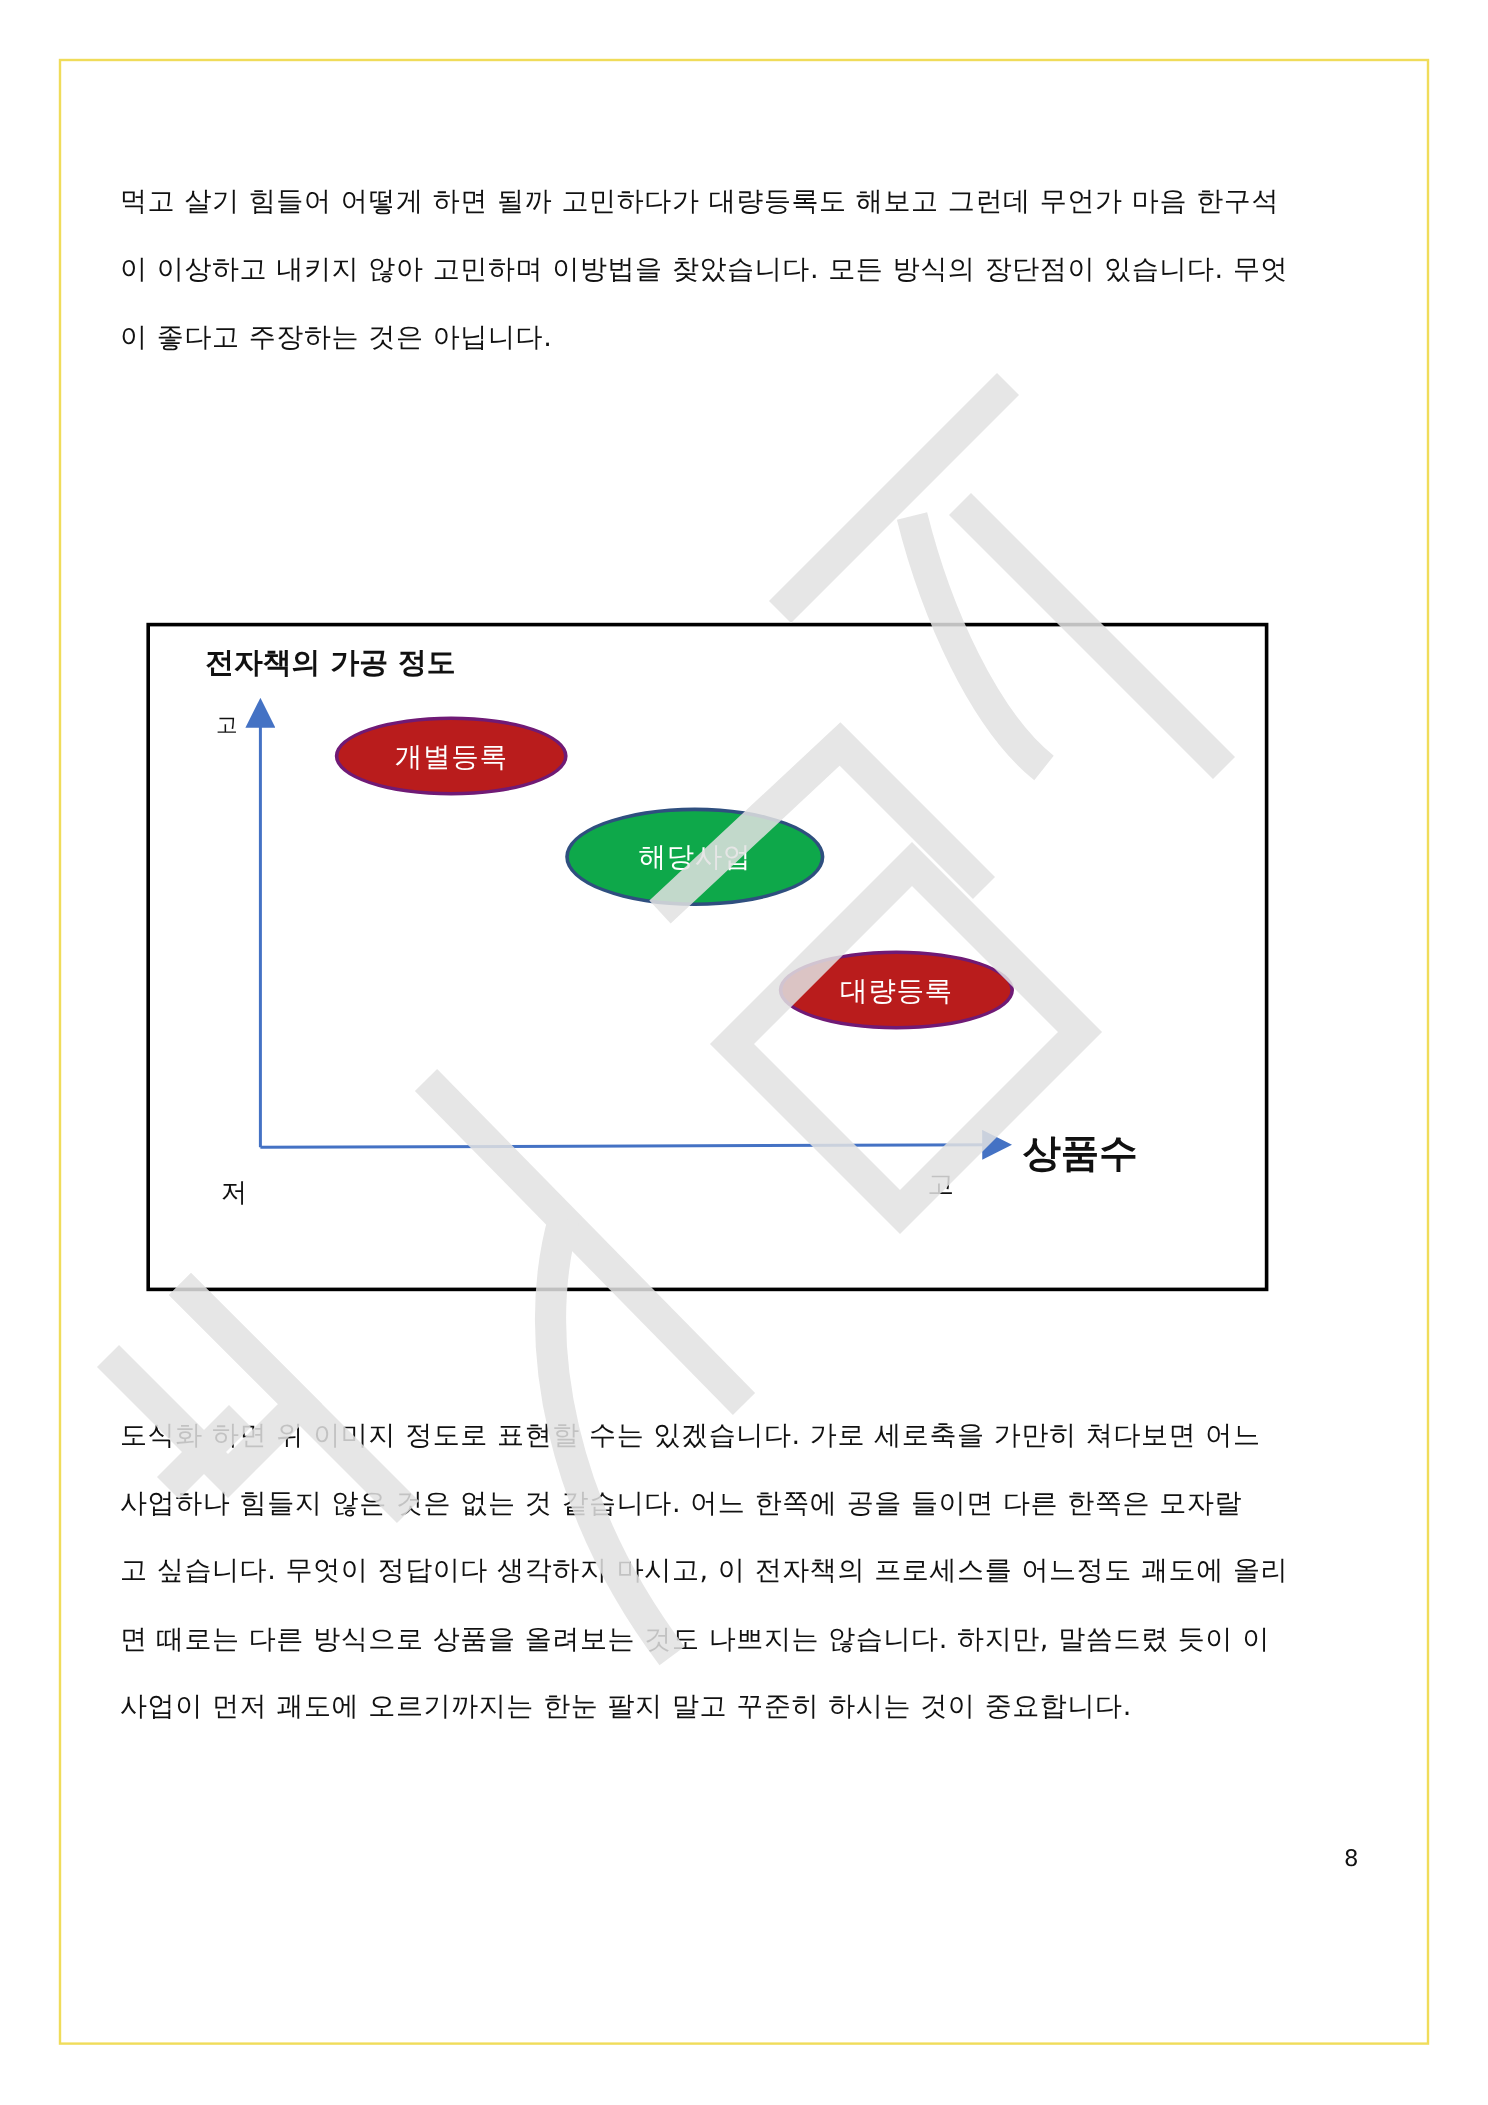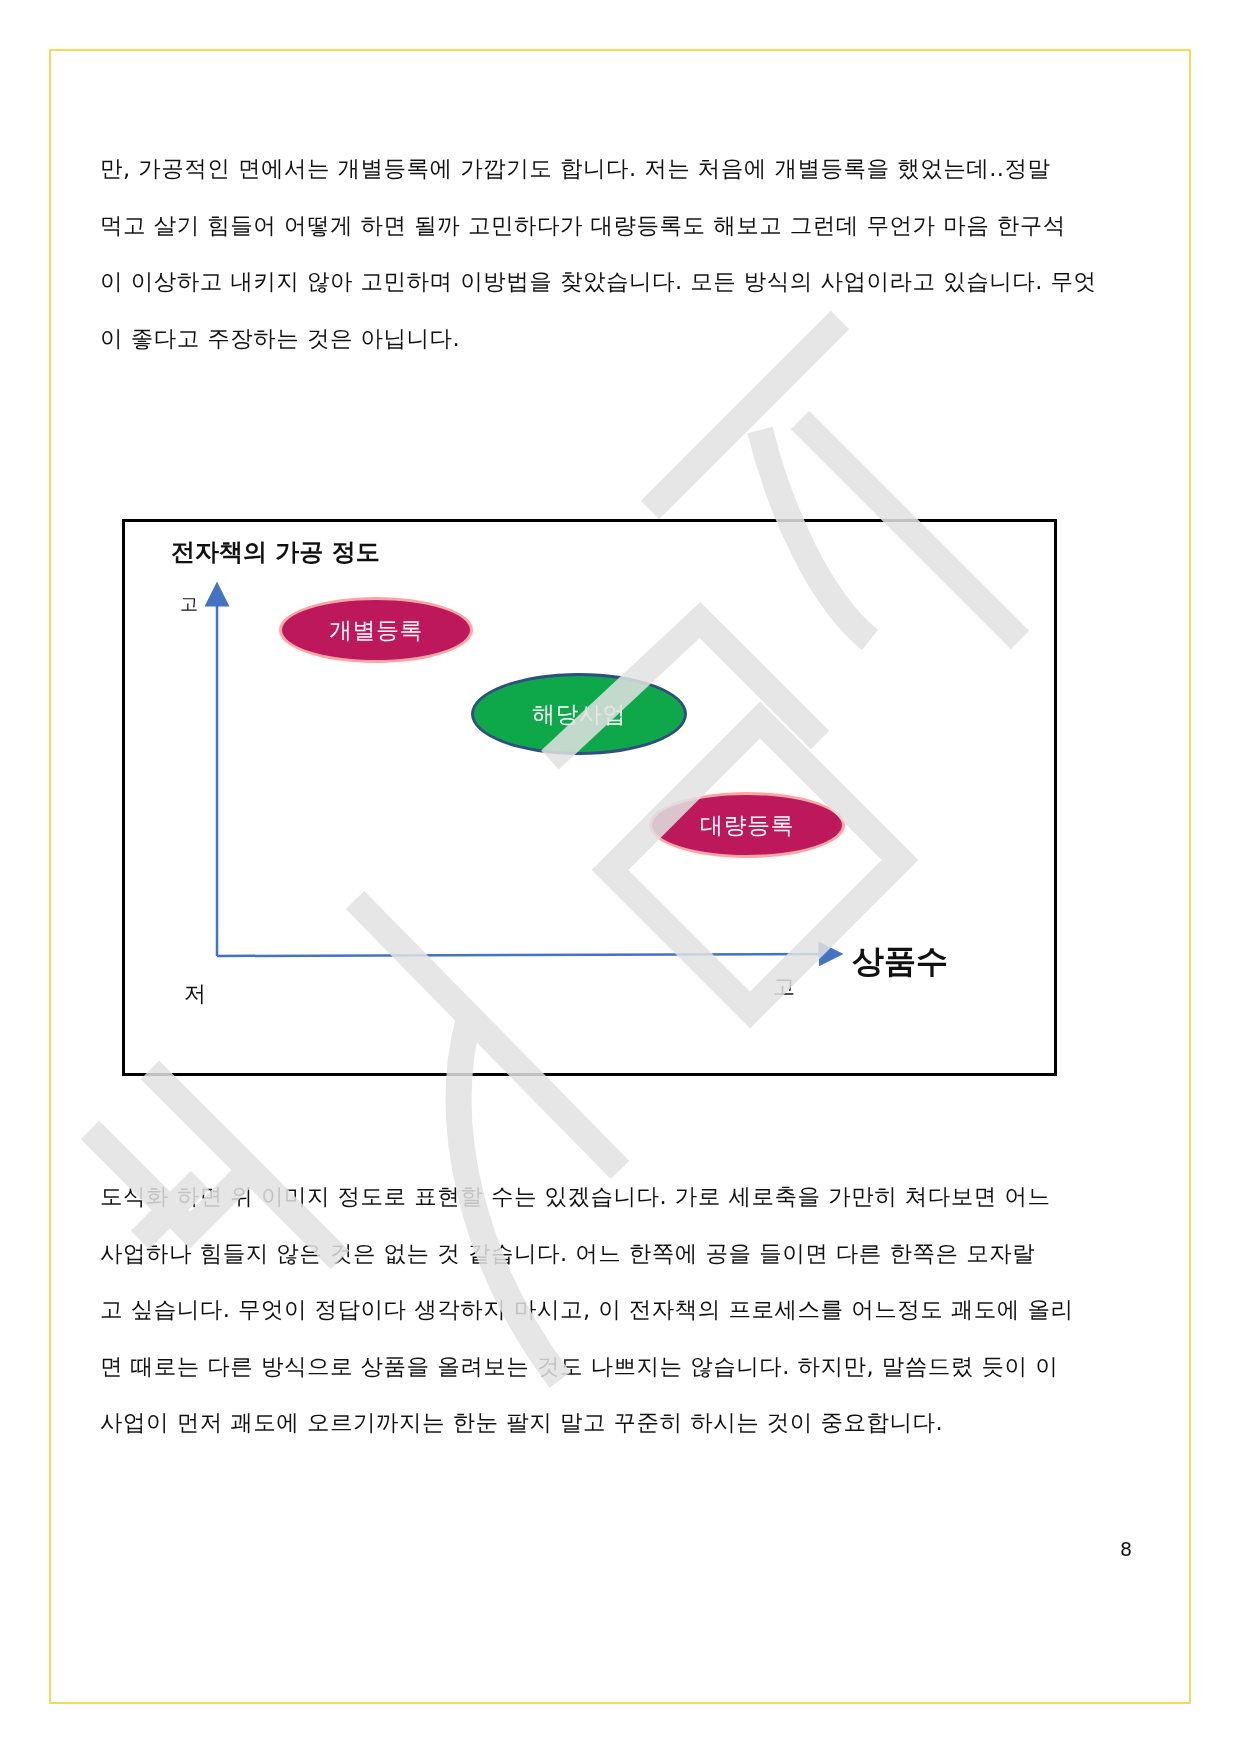--- a/index.html
+++ b/index.html
@@ -14,37 +14,36 @@
 
     .diagram { position: absolute; left: 122px; top: 519px; width: 935px; height: 557px;
                border: 3px solid #000; box-sizing: border-box; background: transparent; }
     .diagram-title { position: absolute; left: 46px; top: 14px; font-size: 24px; font-weight: bold; }
     .axis-label { position: absolute; font-size: 22px; }
     .axis-label.small { font-size: 18px; }
     .axis-x-title { font-weight: bold; font-size: 32px; }
     .ellipse { position: absolute; border-radius: 50%; box-sizing: border-box;
                display: flex; align-items: center; justify-content: center;
                color: #ffffff; font-size: 23px; letter-spacing: 0.5px; }
-    .ellipse.blue { background: #be185d; border: 3px solid #fca5a5; }
+    .ellipse.blue { background: #b91c1c; border: 3px solid #701a75; }
     .ellipse.green { background: #0ea84a; border: 3px solid #2f4f7f; }
     svg.axes { position: absolute; left: 0; top: 0; }
 
     .watermark { position: absolute; left: 0; top: 0; width: 1240px; height: 1754px; pointer-events: none; }
 
     .page-number { position: absolute; left: 1120px; top: 1538px; font-size: 19px; }
   </style>
 </head>
 <body>
 
 <div class="page-border"></div>
 
 <div class="text-block" id="para1">
-  <div class="text-line">만, 가공적인 면에서는 개별등록에 가깝기도 합니다. 저는 처음에 개별등록을 했었는데..정말</div>
   <div class="text-line">먹고 살기 힘들어 어떻게 하면 될까 고민하다가 대량등록도 해보고 그런데 무언가 마음 한구석</div>
-  <div class="text-line">이 이상하고 내키지 않아 고민하며 이방법을 찾았습니다. 모든 방식의 사업이라고 있습니다. 무엇</div>
+  <div class="text-line">이 이상하고 내키지 않아 고민하며 이방법을 찾았습니다. 모든 방식의 장단점이 있습니다. 무엇</div>
   <div class="text-line">이 좋다고 주장하는 것은 아닙니다.</div>
 </div>
 
 <div class="diagram">
   <div class="diagram-title">전자책의 가공 정도</div>
 
   <svg class="axes" width="935" height="557">
     <defs>
       <marker id="arrow" markerWidth="10" markerHeight="10" refX="5" refY="5" orient="auto">
         <path d="M0,0 L10,5 L0,10 z" fill="#4472c4"></path>

